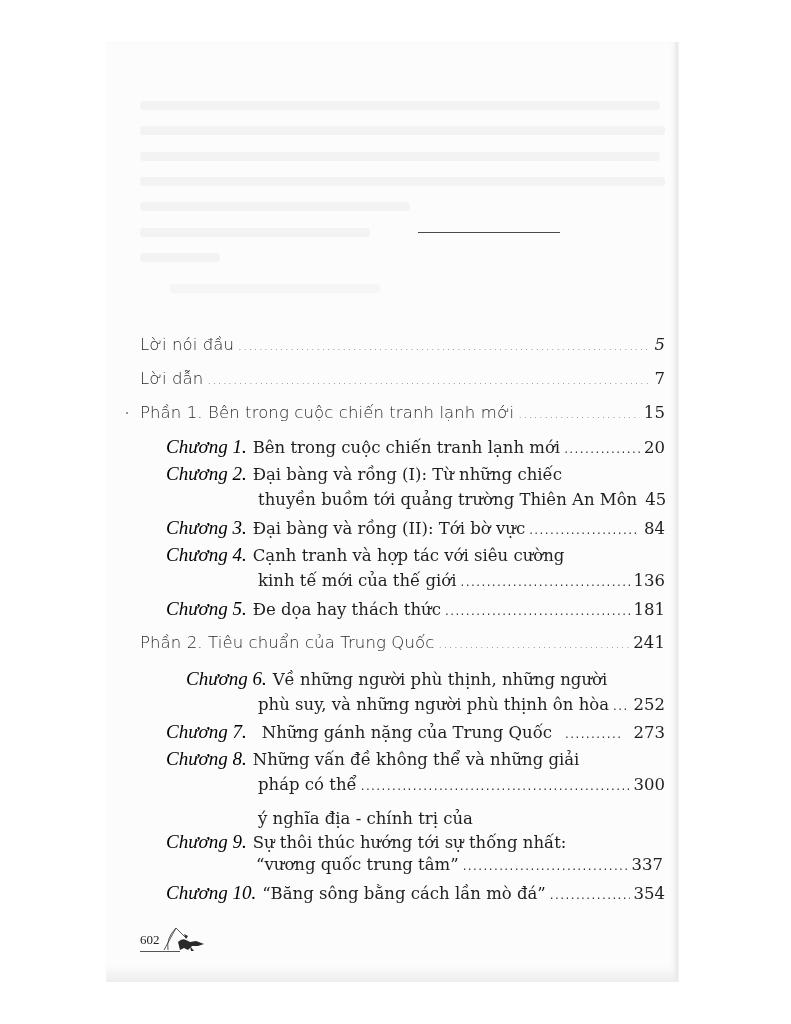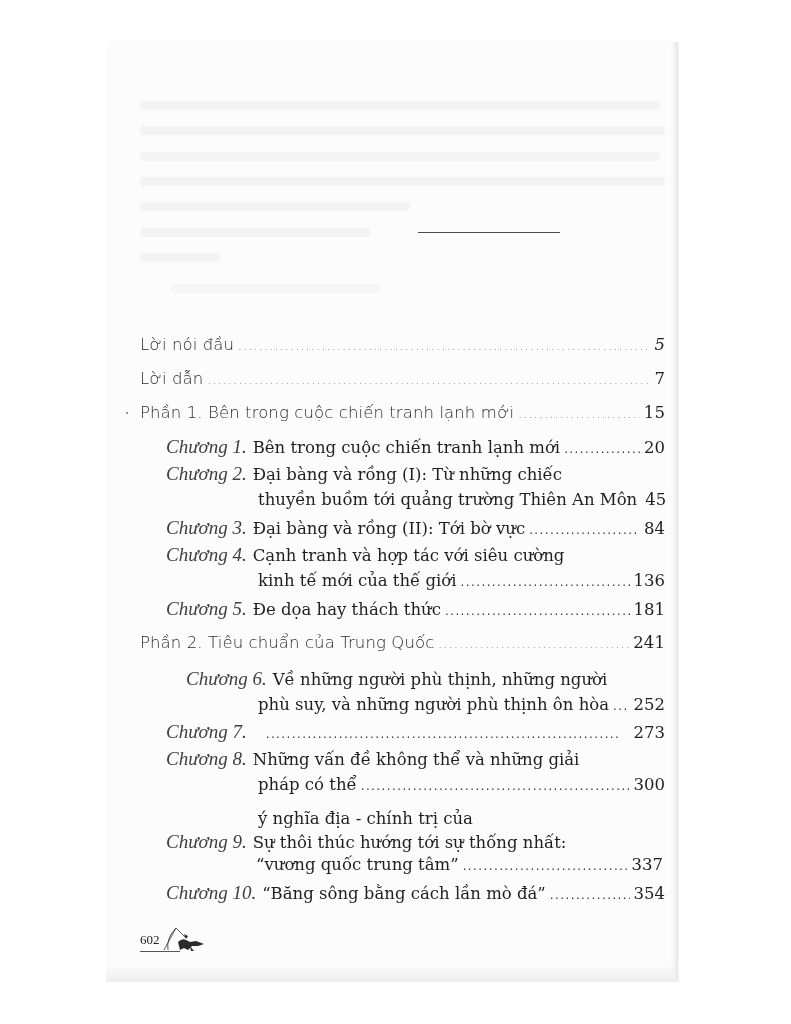--- a/index.html
+++ b/index.html
@@ -24,21 +24,21 @@
     .ghost { position: absolute; left: 140px; height: 9px; border-radius: 3px; background: rgba(0,0,0,0.035); }
     .title-wrap { position: absolute; left: 418px; top: 196px; width: 260px; height: 50px; }
     .title-line { position: absolute; left: 0; top: 36px; width: 142px; height: 1px; background: #4a4a4a; }
     .title {
       position: absolute; left: 146px; top: 4px; font-family: "Liberation Serif", serif; font-style: italic;
       font-size: 36px; color: #2a2a2a; letter-spacing: -0.5px; white-space: nowrap;
     }
     .row { position: absolute; display: flex; align-items: baseline; white-space: nowrap; }
     .sans { font-family: "DejaVu Sans", sans-serif; font-size: 16.5px; font-weight: 300; color: #2b2b2b; letter-spacing: 0.1px; }
     .serif { font-family: "DejaVu Serif", serif; font-size: 16.5px; color: #1f1f1f; }
-    .label-ch { font-family: "Liberation Serif", serif; font-style: italic; font-size: 19px; color: #404040; margin-right: 6px; }
+    .label-ch { font-family: "Liberation Serif", serif; font-style: italic; font-size: 19px; color: #000000; margin-right: 6px; }
     .leader {
       flex: 1; overflow: hidden; margin: 0 4px; color: #333; font-family: "DejaVu Sans", sans-serif; font-size: 12px; letter-spacing: 1.4px;
     }
     .leader::before { content: "................................................................................................................................................................"; }
     .pg { font-family: "DejaVu Serif", serif; font-size: 16.5px; color: #1f1f1f; }
     .pg-it { font-style: italic; }
     .folio { position: absolute; left: 140px; top: 932px; font-family: "Liberation Serif", serif; font-size: 13px; color: #222; }
     .folio-rule { position: absolute; left: 140px; top: 951px; width: 40px; height: 1px; background: #555; }
     .ornament { position: absolute; left: 160px; top: 924px; }
     .stray-dot { position: absolute; width: 2px; height: 2px; border-radius: 1px; background: #777; }
@@ -135,20 +135,21 @@
   <span>Về những người phù thịnh, những người</span>
 </div>
 <div class="row serif" style="left:258px; width:407px; top:695px;">
   <span>phù suy, và những người phù thịnh ôn hòa</span>
   <span class="leader"></span>
   <span class="pg">252</span>
 </div>
 
 <div class="row serif" style="left:166px; width:499px; top:721px;gap:9px;">
   <span class="label-ch">Chương 7.</span>
+  <span>Những gánh nặng của Trung Quốc</span>
   <span class="leader"></span>
   <span class="pg">273</span>
 </div>
 
 <div class="row serif" style="left:166px; width:499px; top:748px;">
   <span class="label-ch">Chương 8.</span>
   <span>Những vấn đề không thể và những giải</span>
 </div>
 <div class="row serif" style="left:258px; width:407px; top:775px;">
   <span>pháp có thể</span>

